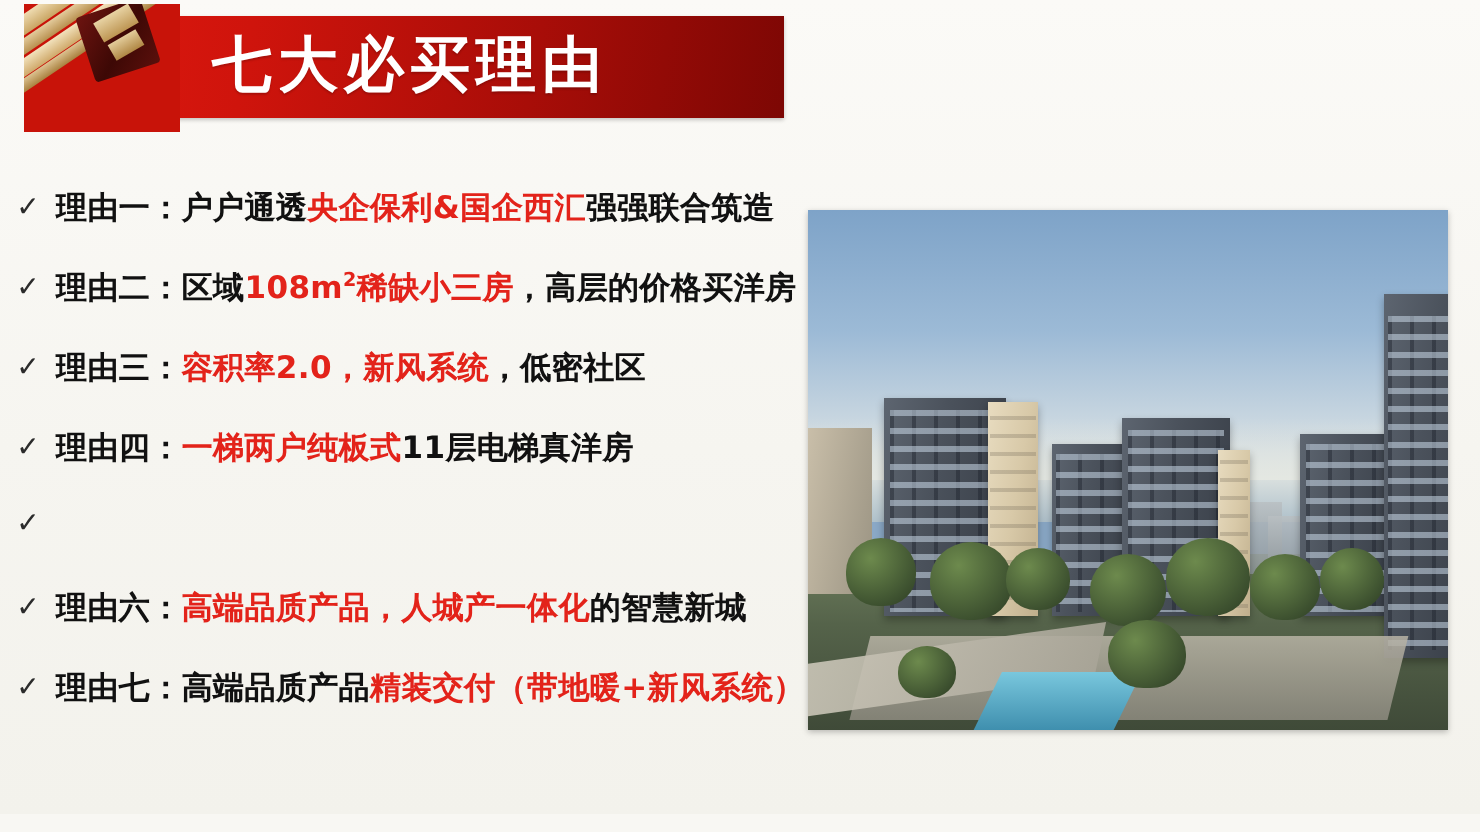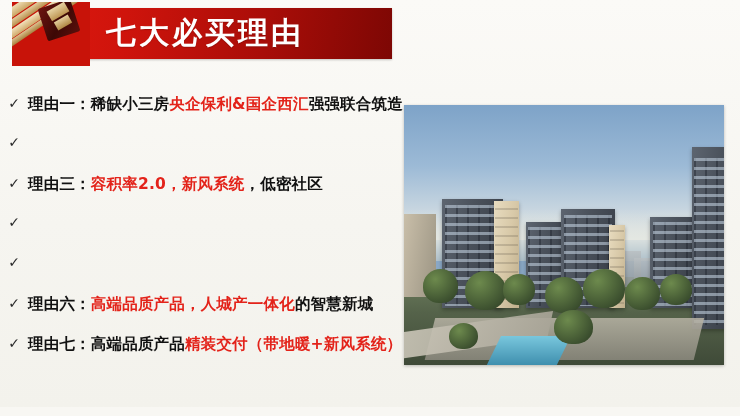--- a/index.html
+++ b/index.html
@@ -253,31 +253,33 @@
     <div class="stripe s3"></div>
     <div class="stripe s4"></div>
     <div class="knot"></div>
     <div class="knot-hi"></div>
     <div class="knot-hi2"></div>
   </div>
 
   <div id="reason-list">
       <div class="reason-row">
         <span class="check-icon">✓</span>
-        <span class="reason-text"><span class="reason-label">理由一：</span><span>稀缺小三房</span><span class="hl" style="color: rgb(227, 35, 26);">央企保利&amp;国企西汇</span><span>强强联合筑造</span></span>
-      </div>
-      <div class="reason-row">
-        <span class="check-icon">✓</span>
+        <span class="reason-text"><span class="reason-label">理由一：</span><span>户户通透</span><span class="hl" style="color: rgb(227, 35, 26);">央企保利&amp;国企西汇</span><span>强强联合筑造</span></span>
+      </div>
+      <div class="reason-row">
+        <span class="check-icon">✓</span>
+        <span class="reason-text"><span class="reason-label">理由二：</span><span>区域</span><span class="hl" style="color: rgb(227, 35, 26);">108m<span class="sup">2</span>稀缺小三房</span><span>，高层的价格买洋房</span></span>
       </div>
       <div class="reason-row">
         <span class="check-icon">✓</span>
         <span class="reason-text"><span class="reason-label">理由三：</span><span class="hl" style="color: rgb(227, 35, 26);">容积率2.0，新风系统</span><span>，低密社区</span></span>
       </div>
       <div class="reason-row">
         <span class="check-icon">✓</span>
+        <span class="reason-text"><span class="reason-label">理由四：</span><span class="hl" style="color: rgb(227, 35, 26);">一梯两户纯板式</span><span>11层电梯真洋房</span></span>
       </div>
       <div class="reason-row">
         <span class="check-icon">✓</span>
       </div>
       <div class="reason-row">
         <span class="check-icon">✓</span>
         <span class="reason-text"><span class="reason-label">理由六：</span><span class="hl" style="color: rgb(227, 35, 26);">高端品质产品，人城产一体化</span><span>的智慧新城</span></span>
       </div>
       <div class="reason-row">
         <span class="check-icon">✓</span>

